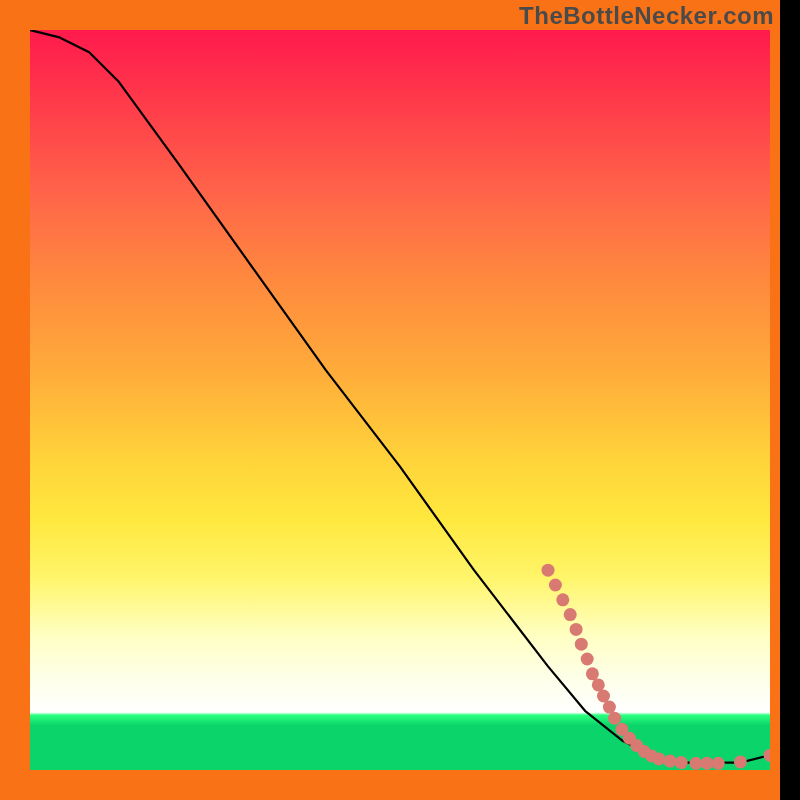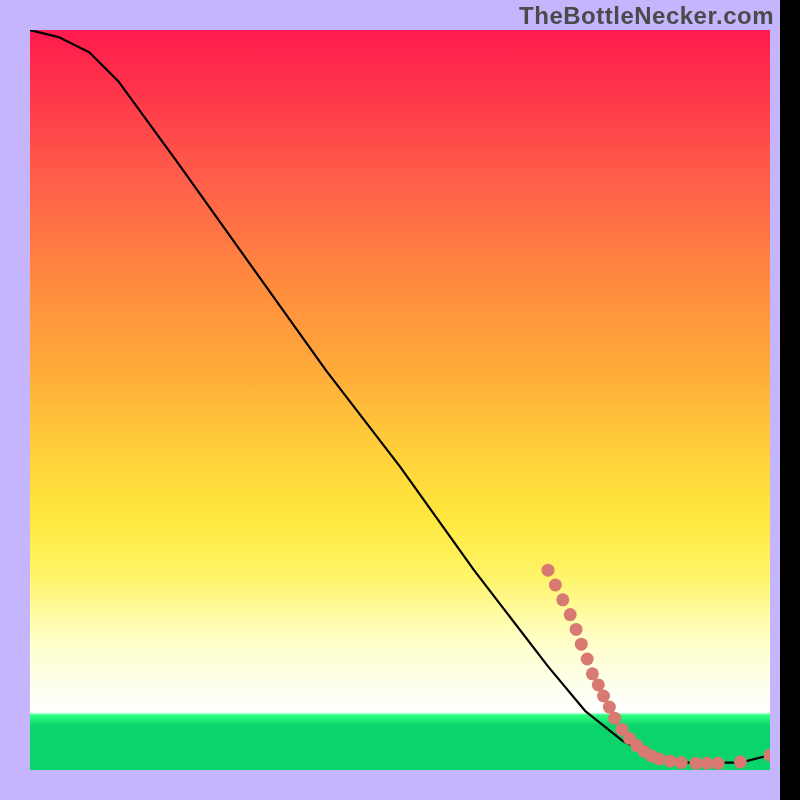--- a/index.html
+++ b/index.html
@@ -8,21 +8,21 @@
     width: 800px;
     height: 800px;
     background: #000;
     overflow: hidden;
     font-family: Arial, Helvetica, sans-serif;
   }
   .frame {
     position: relative;
     width: 780px;
     height: 800px;
-    background: #c4b5fd;
+    background: #f97316;
   }
   .watermark {
     position: absolute;
     top: 2px;
     right: 6px;
     color: #4a4a4a;
     font-size: 24px;
     font-weight: 600;
     letter-spacing: 0.5px;
     z-index: 50;

